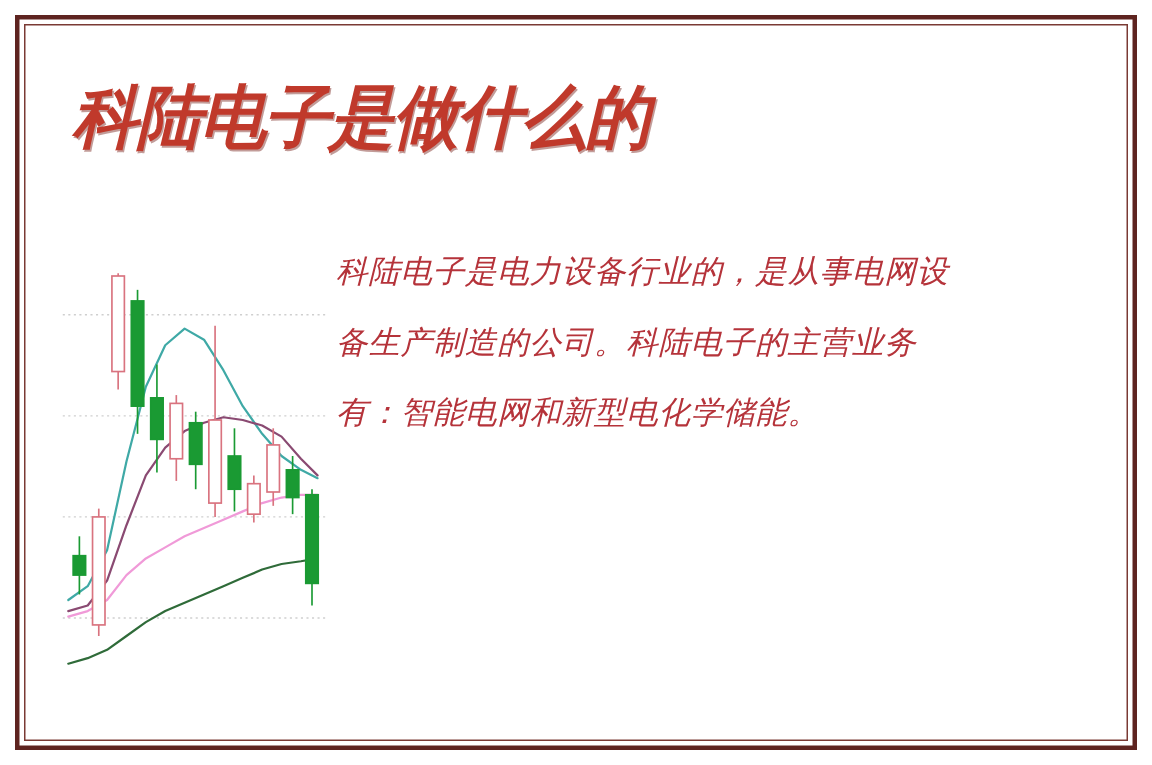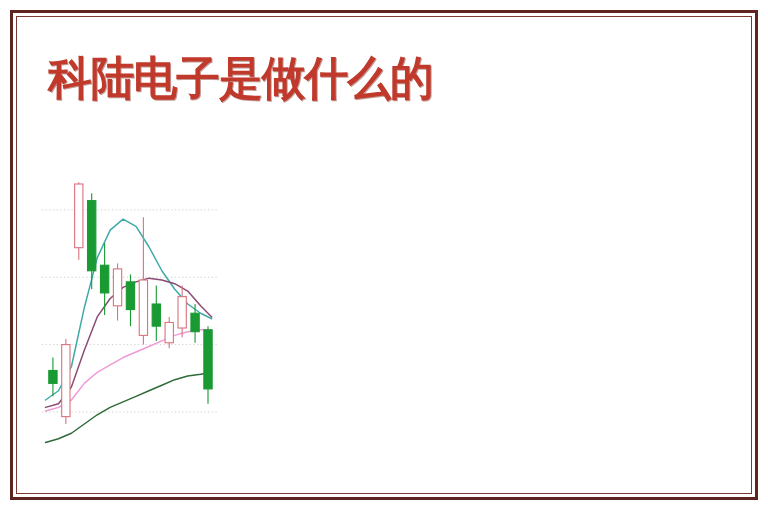--- a/index.html
+++ b/index.html
@@ -11,20 +11,21 @@
     width: 768px;
     height: 510px;
     font-family: "Liberation Sans", "DejaVu Sans", sans-serif;
     overflow: hidden;
   }
   #page {
     position: relative;
     width: 768px;
     height: 510px;
     background: #ffffff;
+    font-style: italic;
   }
   
   .frame-outer {
     position: absolute;
     left: 10px;
     top: 10px;
     width: 748px;
     height: 490px;
     border: 3px solid #5e2420;
     box-sizing: border-box;
@@ -80,20 +81,21 @@
 </head>
 <body>
 
 <div id="page">
 
   <div class="frame-outer"></div>
   <div class="frame-inner"></div>
 
   <div class="title">科陆电子是做什么的</div>
 
+  <div class="body-text">科陆电子是电力设备行业的，是从事电网设备生产制造的公司。科陆电子的主营业务有：智能电网和新型电化学储能。</div>
 
   <div class="chart-wrap">
     <svg class="chart-svg" id="chart" width="180" height="300" viewBox="0 0 195 305">
         <line x1="2" x2="193" y1="44" y2="44" stroke="#cfcfcf" stroke-width="1" stroke-dasharray="1.5 2.5"></line>
         <line x1="2" x2="193" y1="117" y2="117" stroke="#cfcfcf" stroke-width="1" stroke-dasharray="1.5 2.5"></line>
         <line x1="2" x2="193" y1="190" y2="190" stroke="#cfcfcf" stroke-width="1" stroke-dasharray="1.5 2.5"></line>
         <line x1="2" x2="193" y1="263" y2="263" stroke="#cfcfcf" stroke-width="1" stroke-dasharray="1.5 2.5"></line>
         <polyline points="6,250 20,240 34,214 48,150 62,96 76,66 90,54 104,62 118,84 132,110 146,130 160,146 174,156 186,162" fill="none" stroke="#3fa9a6" stroke-width="1.6" stroke-linejoin="round" stroke-linecap="round"></polyline>
         <polyline points="6,258 20,254 34,236 48,196 62,160 76,140 90,128 104,122 118,118 132,120 146,124 160,132 174,148 186,160" fill="none" stroke="#8a4a72" stroke-width="1.6" stroke-linejoin="round" stroke-linecap="round"></polyline>
         <polyline points="6,262 20,258 34,250 48,232 62,220 76,212 90,204 104,198 118,192 132,186 146,180 160,176 174,174 186,174" fill="none" stroke="#f09ad8" stroke-width="1.6" stroke-linejoin="round" stroke-linecap="round"></polyline>

